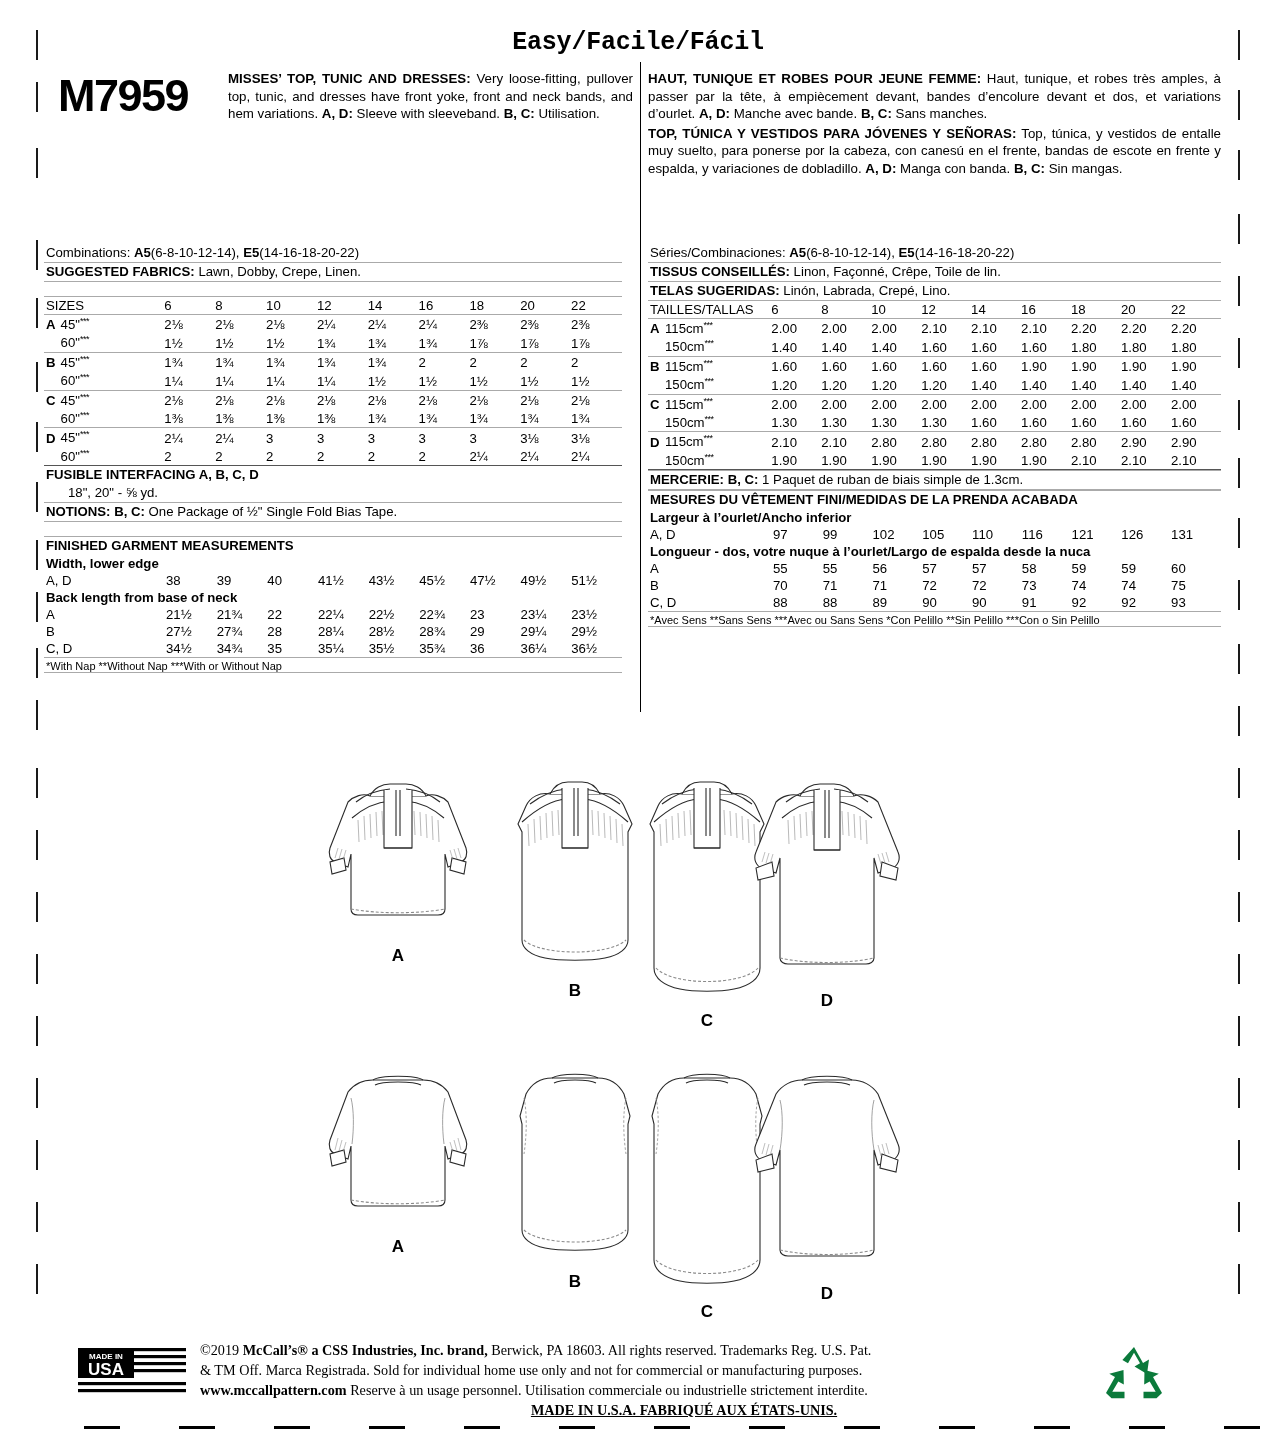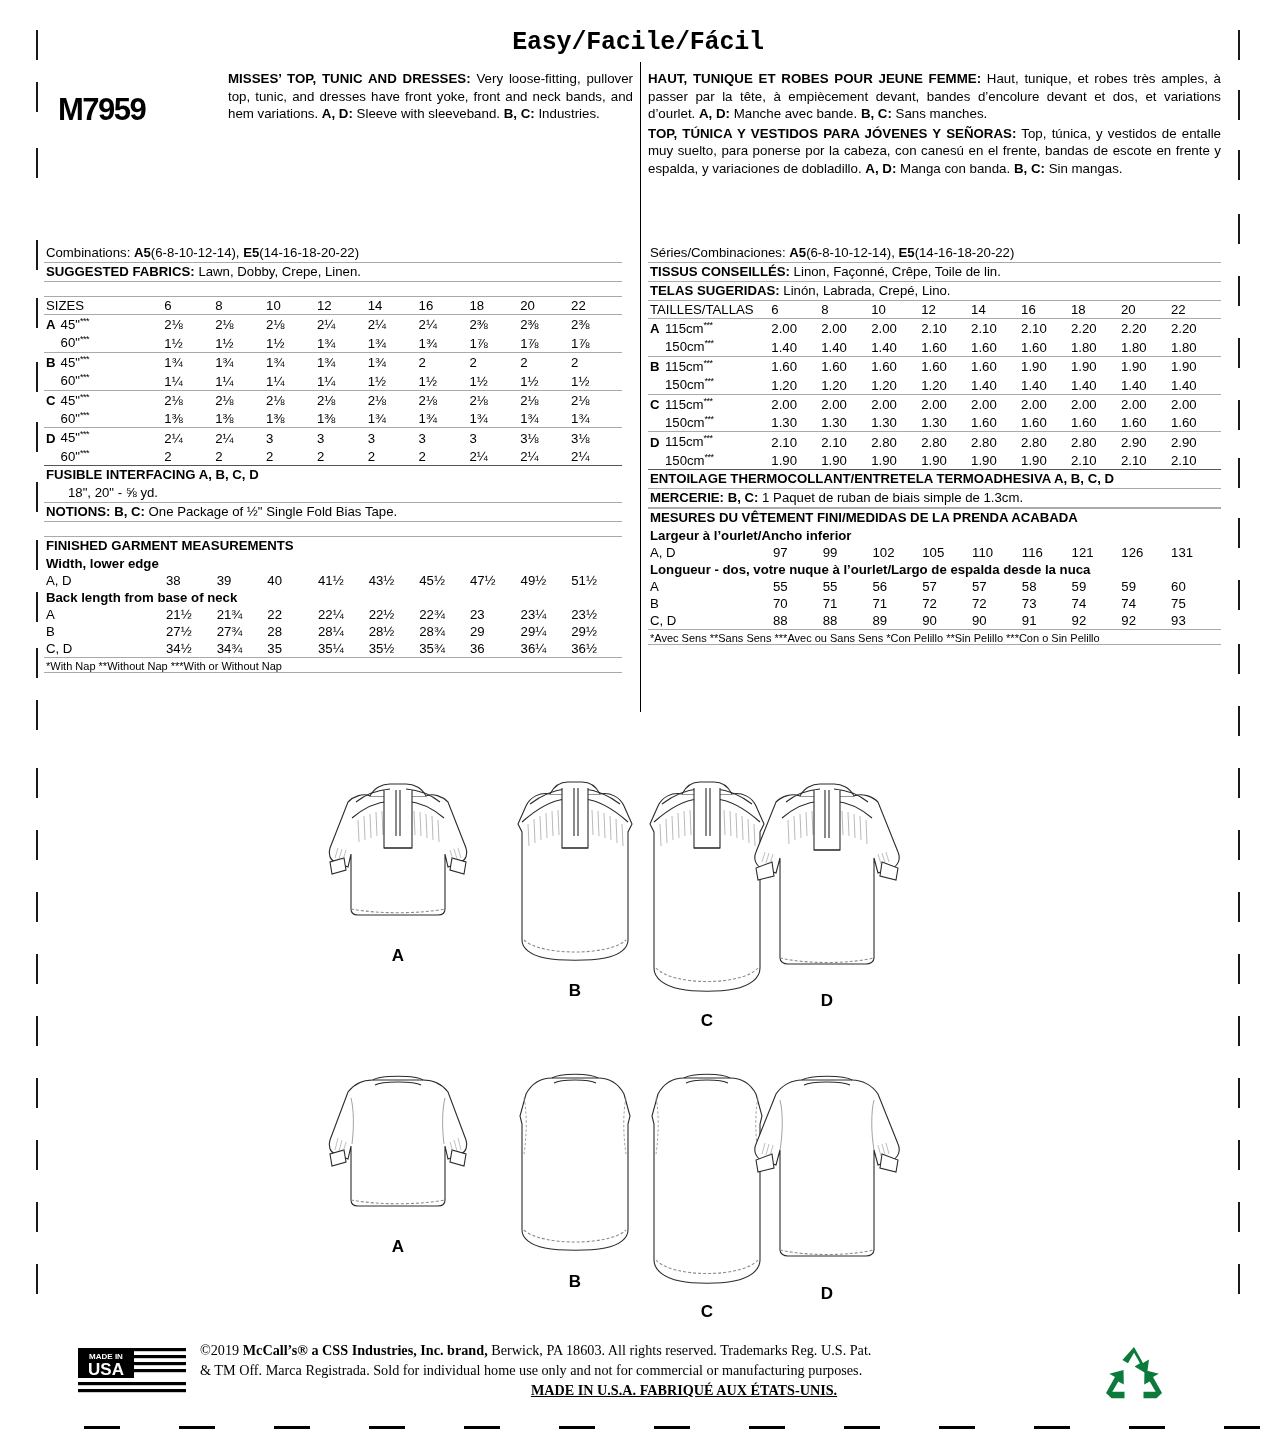--- a/index.html
+++ b/index.html
@@ -20,21 +20,21 @@
     position: absolute; left: 0; right: 0; top: 28px;
     text-align: center;
     font-size: 25px; font-weight: bold;
     letter-spacing: -0.2px;
     font-family: Liberation Mono, monospace;
   }
 
   
   .pattern-no {
     position: absolute; left: 58px; top: 70px;
-    font-size: 31px; font-weight: bold; letter-spacing: -1.5px; margin-top: 22px;
+    font-size: 45px; font-weight: bold; letter-spacing: -1.5px;
   }
 
   
   .desc-left {
     position: absolute; left: 228px; top: 70px; width: 405px;
     font-size: 13.3px; line-height: 17.5px; text-align: justify;
   }
   .desc-right {
     position: absolute; left: 648px; top: 70px; width: 573px;
     font-size: 13.3px; line-height: 17.5px; text-align: justify;
@@ -144,21 +144,21 @@
       <div class="tick" style="left: 1238px; top: 1202px; height: 30px;"></div>
       <div class="tick" style="left: 1238px; top: 1264px; height: 30px;"></div>
     </div>
 
   <div class="easy-title">Easy/Facile/Fácil</div>
   <div class="pattern-no">M7959</div>
 
   <div class="col-divider"></div>
 
   <div class="desc-left">
-    <b>MISSES’ TOP, TUNIC AND DRESSES:</b><span> Very loose-fitting, pullover top, tunic, and dresses have front yoke, front and neck bands, and hem variations. </span><b>A, D:</b><span> Sleeve with sleeveband. </span><b>B, C:</b><span> Industries.</span>
+    <b>MISSES’ TOP, TUNIC AND DRESSES:</b><span> Very loose-fitting, pullover top, tunic, and dresses have front yoke, front and neck bands, and hem variations. </span><b>A, D:</b><span> Sleeve with sleeveband. </span><b>B, C:</b><span> Utilisation.</span>
   </div>
 
   <div class="desc-right">
     <div>
       <b>HAUT, TUNIQUE ET ROBES POUR JEUNE FEMME:</b><span> Haut, tunique, et robes très amples, à passer par la tête, à empiècement devant, bandes d’encolure devant et dos, et variations d’ourlet. </span><b>A, D:</b><span> Manche avec bande. </span><b>B, C:</b><span> Sans manches.</span>
     </div>
     <div class="para2">
       <b>TOP, TÚNICA Y VESTIDOS PARA JÓVENES Y SEÑORAS:</b><span> Top, túnica, y vestidos de entalle muy suelto, para ponerse por la cabeza, con canesú en el frente, bandas de escote en frente y espalda, y variaciones de dobladillo. </span><b>A, D:</b><span> Manga con banda. </span><b>B, C:</b><span> Sin mangas.</span>
     </div>
   </div>
@@ -495,21 +495,20 @@
             <td class="num">1.90</td>
             <td class="num">1.90</td>
             <td class="num">1.90</td>
             <td class="num">2.10</td>
             <td class="num">2.10</td>
             <td class="num">2.10</td>
           </tr>
         </tbody>
       </table>
     <div class="rule-dark"></div>
-    <div class="line"><b>ENTOILAGE THERMOCOLLANT/ENTRETELA TERMOADHESIVA A, B, C, D</b></div>
     <div class="rule"></div>
     <div class="line">
       <b>MERCERIE:</b><b> B, C:</b><span> 1 Paquet de ruban de biais simple de 1.3cm.</span>
     </div>
     <div class="rule"></div>
     <div class="rule"></div>
     <div class="line"><b>MESURES DU VÊTEMENT FINI/MEDIDAS DE LA PRENDA ACABADA</b></div>
     <table class="fin" id="fin-right">
         <tbody>
           <tr>
@@ -795,20 +794,21 @@
         <rect x="56" y="16" width="52" height="3.2" fill="#000"></rect>
         <rect x="56" y="23" width="52" height="3.2" fill="#000"></rect>
         <rect x="0" y="36" width="108" height="3.2" fill="#000"></rect>
         <rect x="0" y="43" width="108" height="3.2" fill="#000"></rect>
       </svg>
     </div>
 
     <div class="footer-text">
       <div class="l1"><span>©2019 </span><b>McCall’s® a CSS Industries, Inc. brand,</b><span> Berwick, PA 18603. All rights reserved. Trademarks Reg. U.S. Pat.</span></div>
       <div class="l2">&amp; TM Off. Marca Registrada. Sold for individual home use only and not for commercial or manufacturing purposes.</div>
+      <div class="l3"><b>www.mccallpattern.com</b><span>  Reserve à un usage personnel. Utilisation commerciale ou industrielle strictement interdite.</span></div>
       <div class="l4"><span class="u">MADE IN U.S.A.  FABRIQUÉ AUX ÉTATS-UNIS.</span></div>
     </div>
 
     <div class="recycle">
       <svg width="66" height="62" viewBox="0 0 66 62">
         <g fill="#0b7a3b">
           <path d="M33 4 L42 20 L48 16.5 L46 31 L33.5 23.5 L39 20.3 L33 9.8 L27 20.3 L21.4 17 Z"></path>
           <path d="M5 50 L14 34 L8.3 30.8 L22.5 27 L22.8 41.6 L17.3 38.4 L11.3 48.8 L23.5 48.8 L23.5 55.3 L10.5 55.3 Z"></path>
           <path d="M61 50 L52 34 L57.8 30.8 L43.5 27 L43.2 41.6 L48.7 38.4 L54.7 48.8 L42.5 48.8 L42.5 55.3 L55.5 55.3 Z"></path>
         </g>

